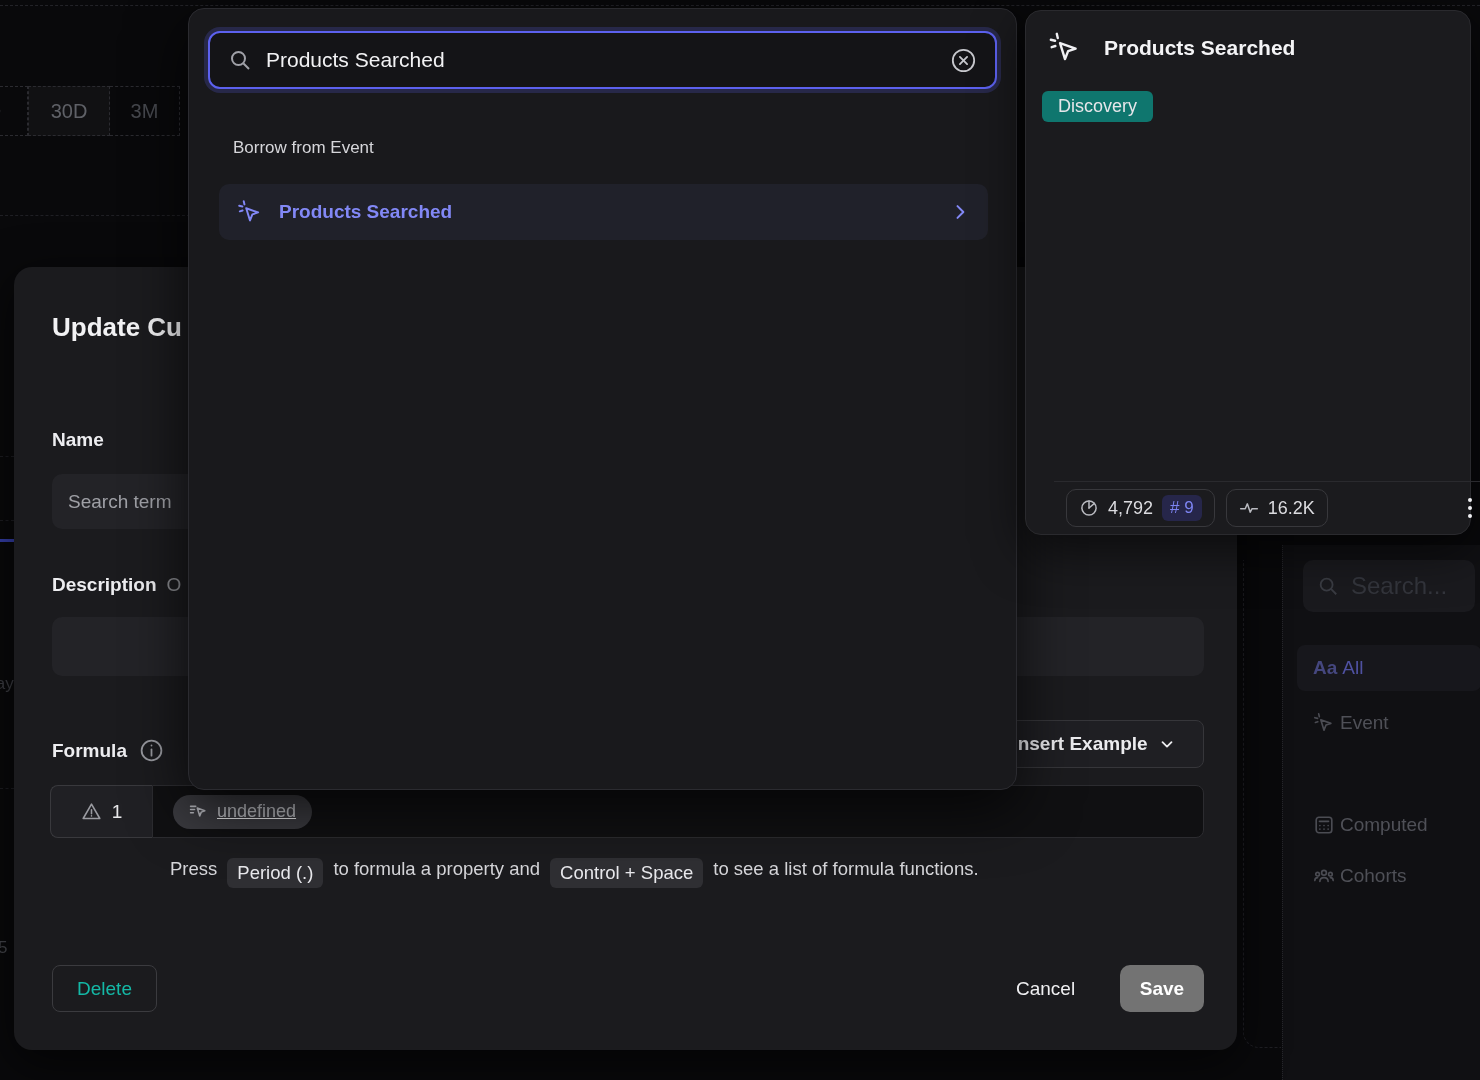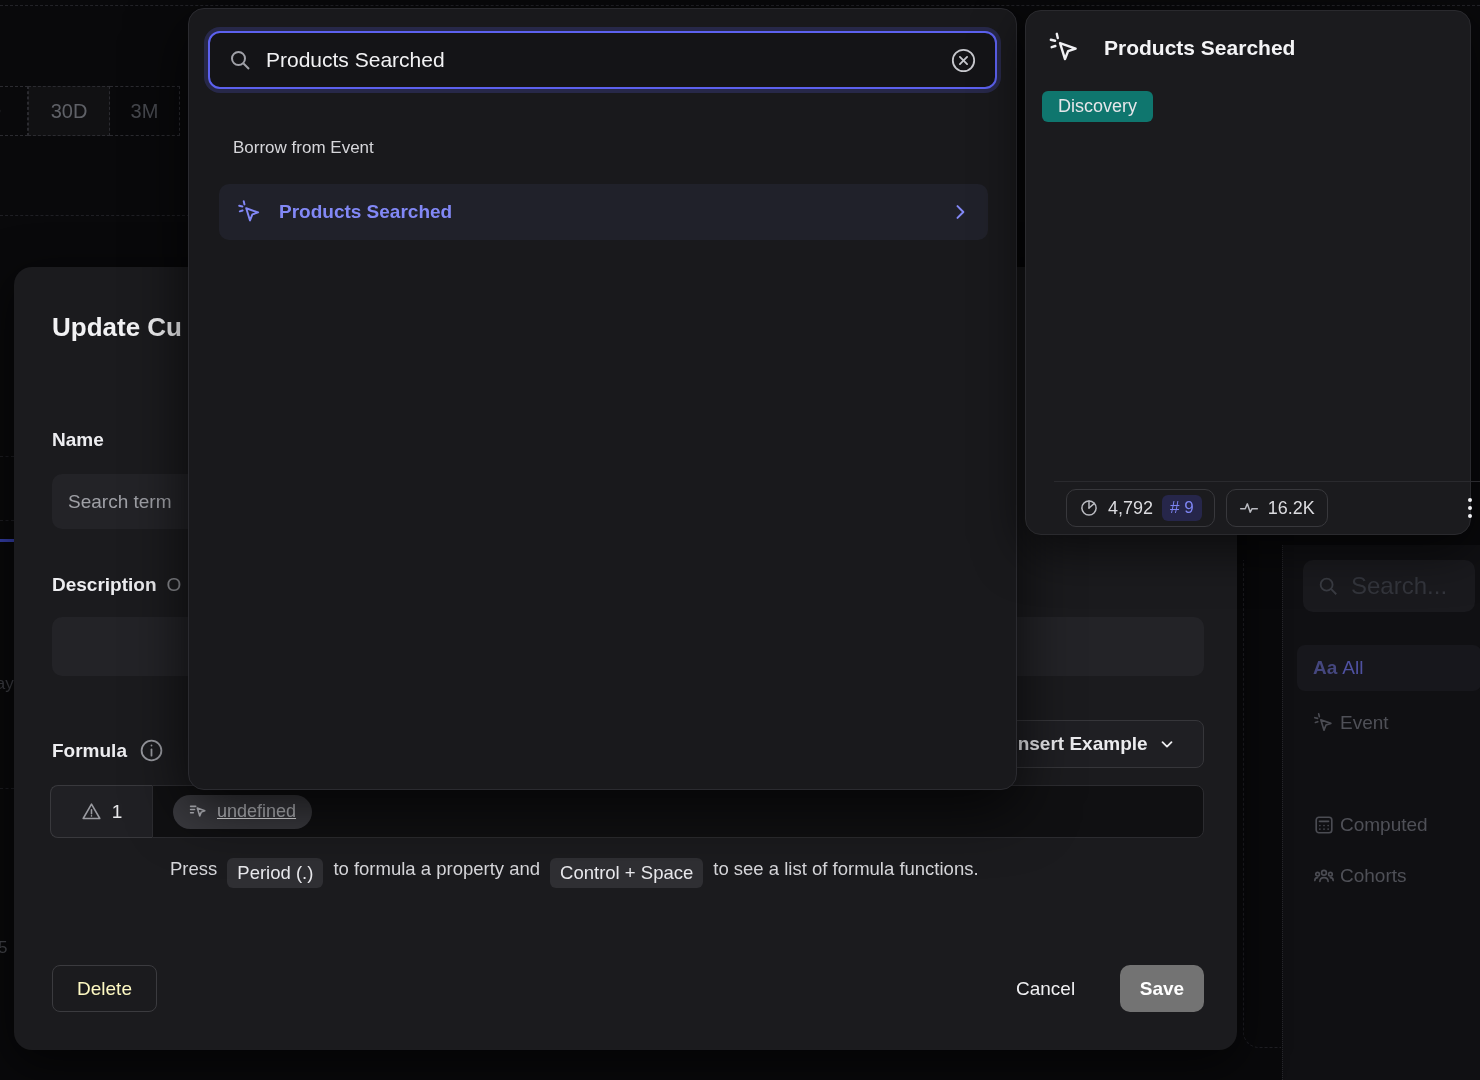--- a/index.html
+++ b/index.html
@@ -68,21 +68,21 @@
     background:#101012; border:1px solid #2c2c30; border-radius:0 8px 8px 0;
     display:flex; align-items:center; padding:0 20px;text-decoration:underline; }
   .m-chip { height:34px; background:#3a3a3f; border-radius:17px; display:flex; align-items:center;
     gap:9px; padding:0 16px; color:#bfc0c5; font-size:18px; }
   .m-chip svg { color:#b9bac0; }
   .m-hint { position:absolute; left:156px; top:591px; display:flex; align-items:flex-start; gap:10px;
     font-size:18.5px; color:#d6d6da; white-space:nowrap; }
   .kbd { background:#2f2f33; border-radius:6px; padding:4px 10px; color:#e9e9ed; }
   .btn-delete { position:absolute; left:38px; top:698px; width:105px; height:47px;
     background:transparent; border:1px solid #3b3b3f; border-radius:8px;
-    font-family:inherit; font-size:19px; color:#fef9c3; cursor:pointer; }
+    font-family:inherit; font-size:19px; color:#14b8a6; cursor:pointer; }
   .btn-cancel { position:absolute; left:988px; top:698px; height:47px; padding:0 14px;
     background:transparent; border:none; font-family:inherit; font-size:19px; color:#f0f0f2; cursor:pointer; }
   .btn-save { position:absolute; left:1106px; top:698px; width:84px; height:47px;
     background:#737373; border:none; border-radius:10px;
     font-family:inherit; font-size:19px; font-weight:600; color:#ffffff; cursor:pointer; }
 
   
   .dialog { position:absolute; left:188px; top:8px; width:829px; height:782px;
     background:#19191c; border:1px solid #2b2b30; border-radius:16px;
     box-shadow:0 18px 60px rgba(0,0,0,.7); }

